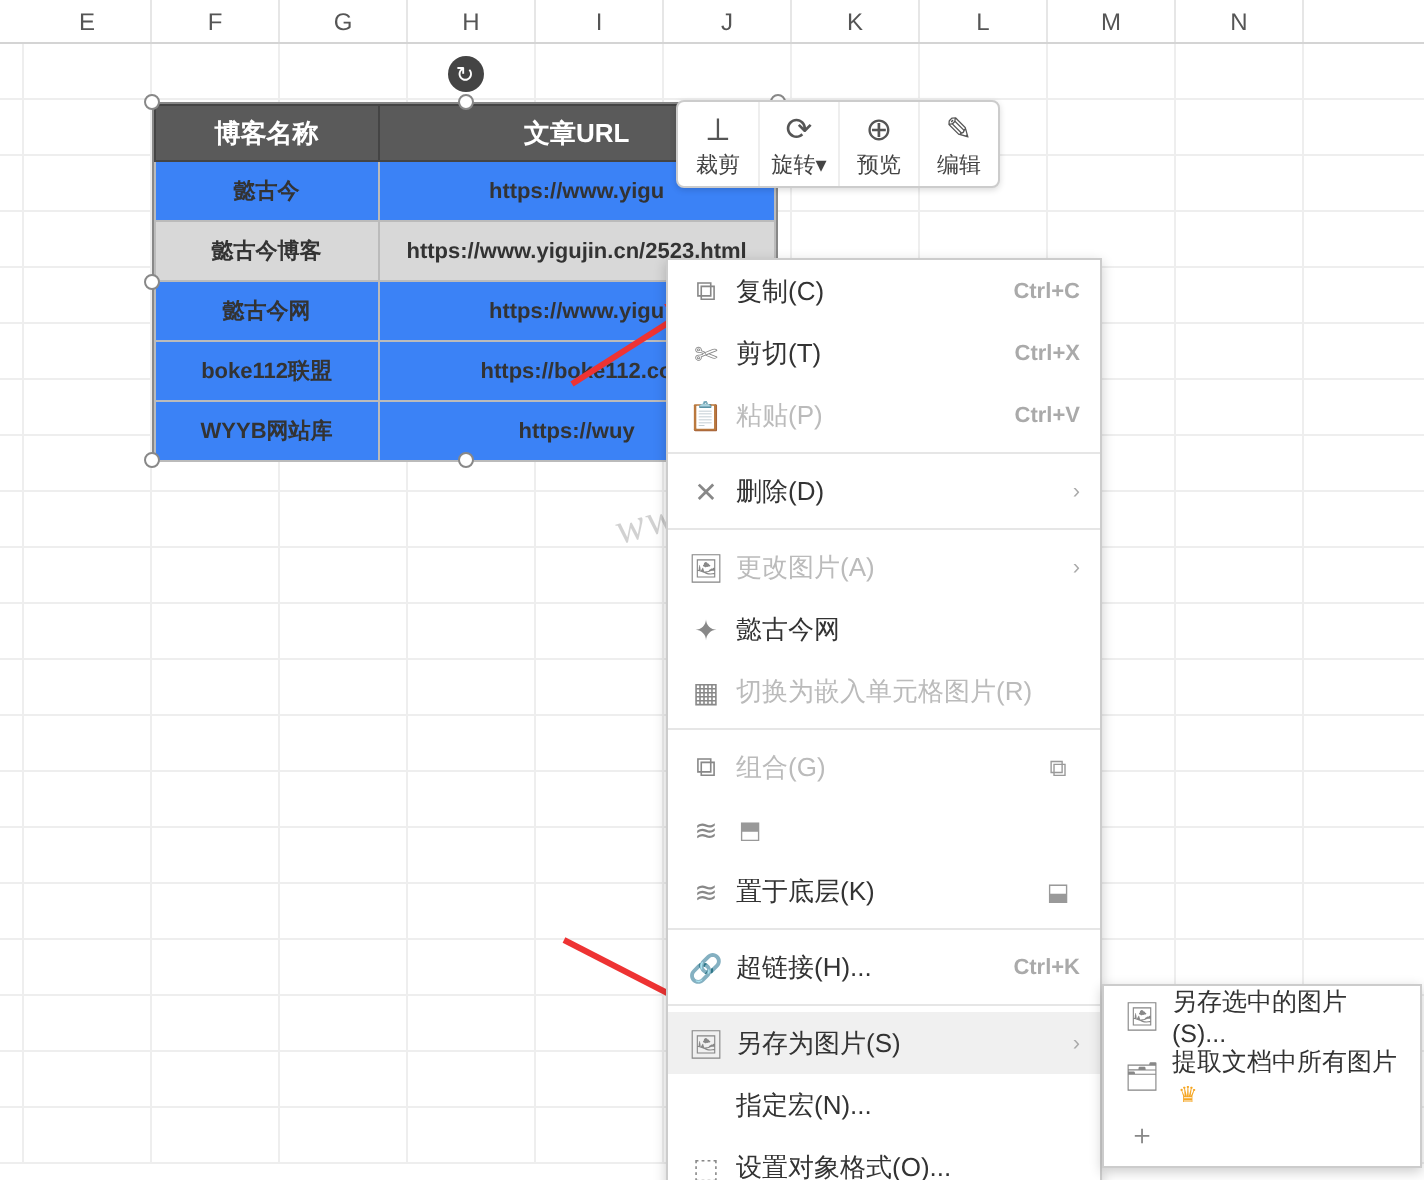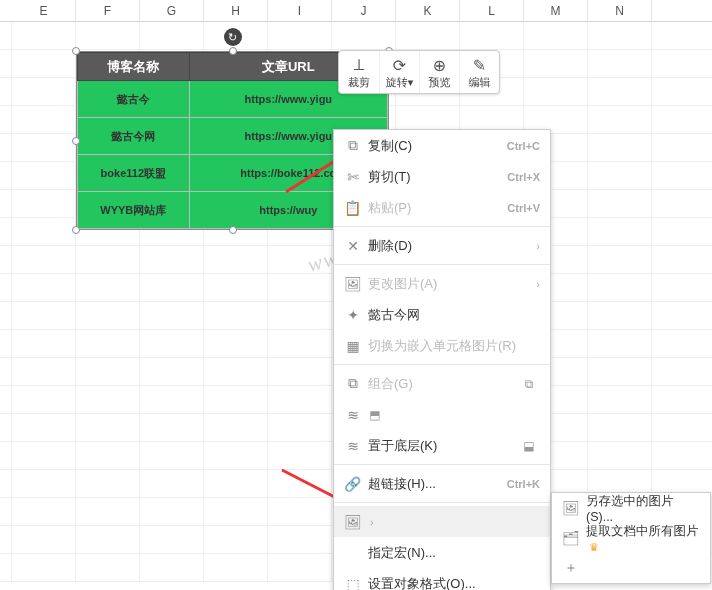--- a/index.html
+++ b/index.html
@@ -14,21 +14,21 @@
 .cell { width: 64px; border-right: 1px solid #eee; }
 
 
 .sel-box { position: absolute; left: 76px; top: 51px; width: 313px; height: 179px; border: 1px solid #888; }
 .handle { position: absolute; width: 8px; height: 8px; border: 1px solid #888; background: #fff; border-radius: 50%; }
 .h-tl{left:-5px;top:-5px}.h-tr{right:-5px;top:-5px}.h-bl{left:-5px;bottom:-5px}.h-br{right:-5px;bottom:-5px}
 .h-t{left:calc(50% - 4px);top:-5px}.h-b{left:calc(50% - 4px);bottom:-5px}.h-l{left:-5px;top:calc(50% - 4px)}.h-r{right:-5px;top:calc(50% - 4px)}
 .rotate-handle { position:absolute; left:calc(50% - 9px); top:-24px; width:18px; height:18px; background:#444; color:#fff; border-radius:50%; font-size:11px; display:flex; align-items:center; justify-content:center; }
 
 
-.data-table { width:100%; height:100%; border-collapse:collapse; background:#22c55e;padding-left:13px; }
+.data-table { width:100%; height:100%; border-collapse:collapse; background:#3b82f6;padding-left:13px; }
 .data-table th { background:#5a5a5a; color:#fff; font-size:13px; font-weight:bold; border:1px solid #444; height:28px; }
 .data-table td { border:1px solid #bbb; text-align:center; font-size:11px; height:30px; color:#333;font-weight:bold; }
 .data-table tr.hl td { background:#d8d8d8; }
 
 
 .mini-tb { position:absolute; left:338px; top:50px; display:flex; background:#fff; border:1px solid #ccc; border-radius:4px; box-shadow:0 1px 3px rgba(0,0,0,.15); z-index:5; }
 .mini-item { width:40px; padding:4px 2px 3px; text-align:center; font-size:11px; color:#444; cursor:pointer; }
 .mini-item + .mini-item { border-left:1px solid #eee; }
 .mini-ico { height:20px; display:flex; align-items:center; justify-content:center; font-size:16px; color:#555; }
 
@@ -351,20 +351,24 @@
         <tr>
       <th style="width:36%">博客名称</th>
       <th>文章URL</th>
     </tr>
       </thead>
     <tbody>
       <tr>
           <td>懿古今</td>
           <td>https://www.yigu</td>
         </tr>
+      <tr class="hl">
+          <td>懿古今博客</td>
+          <td>https://www.yigujin.cn/2523.html</td>
+        </tr>
       <tr>
           <td>懿古今网</td>
           <td>https://www.yigu</td>
         </tr>
       <tr>
           <td>boke112联盟</td>
           <td>https://boke112.co</td>
         </tr>
       <tr>
           <td>WYYB网站库</td>
@@ -446,20 +450,21 @@
   </div>
   <div class="ctx-sep"></div>
   <div class="ctx-item">
     <span class="ctx-ico">🔗</span>
     <span class="ctx-label">超链接(H)...</span>
     <span class="ctx-short">Ctrl+K</span>
   </div>
   <div class="ctx-sep"></div>
   <div class="ctx-item hover">
     <span class="ctx-ico">🖼</span>
+    <span class="ctx-label">另存为图片(S)</span>
     <span class="ctx-sub">›</span>
   </div>
   <div class="ctx-item">
     <span class="ctx-ico"></span>
     <span class="ctx-label">指定宏(N)...</span>
   </div>
   <div class="ctx-item">
     <span class="ctx-ico">⬚</span>
     <span class="ctx-label">设置对象格式(O)...</span>
   </div>

